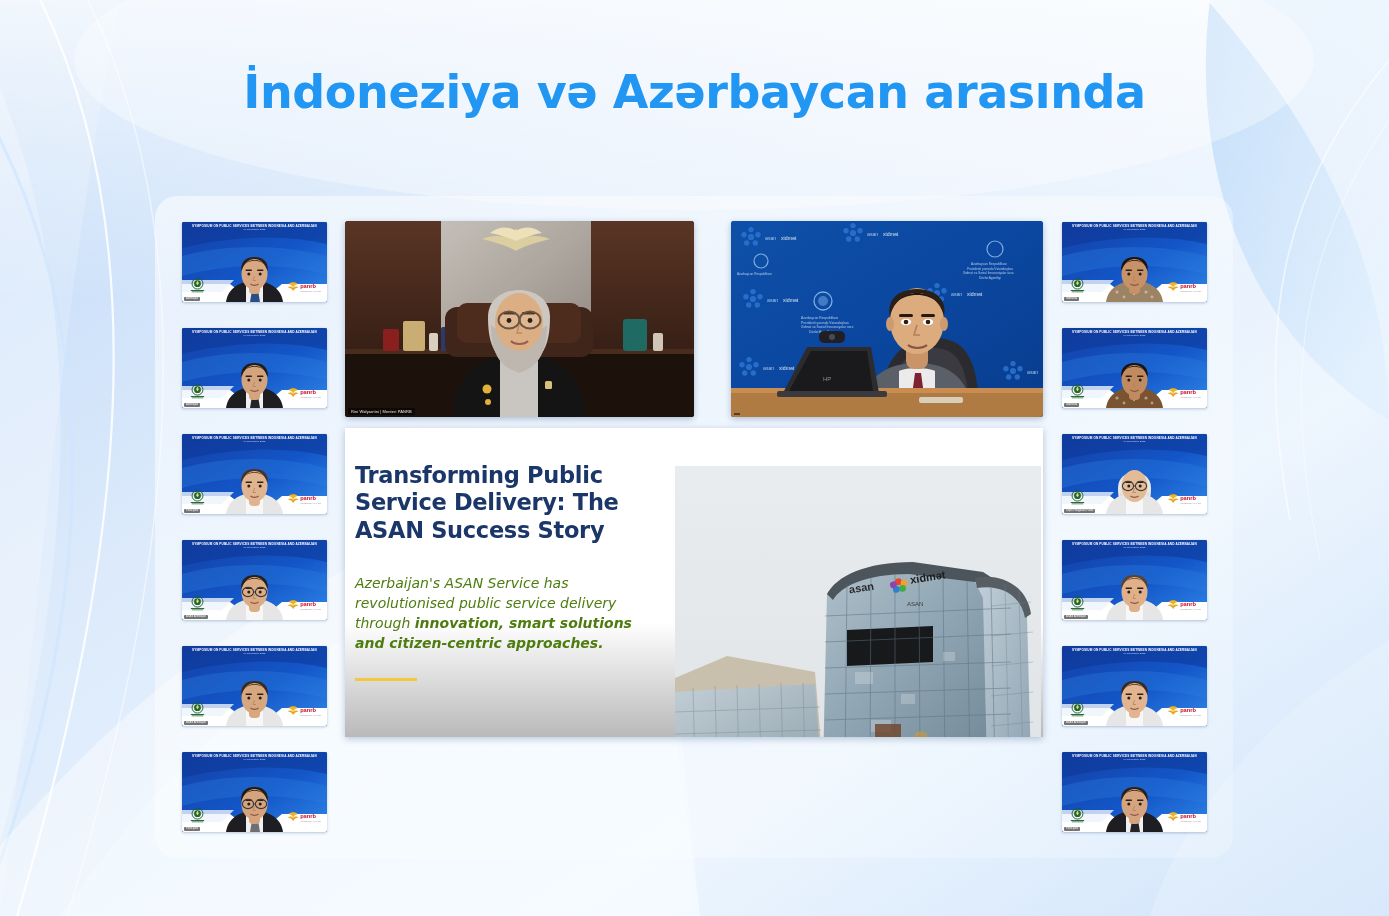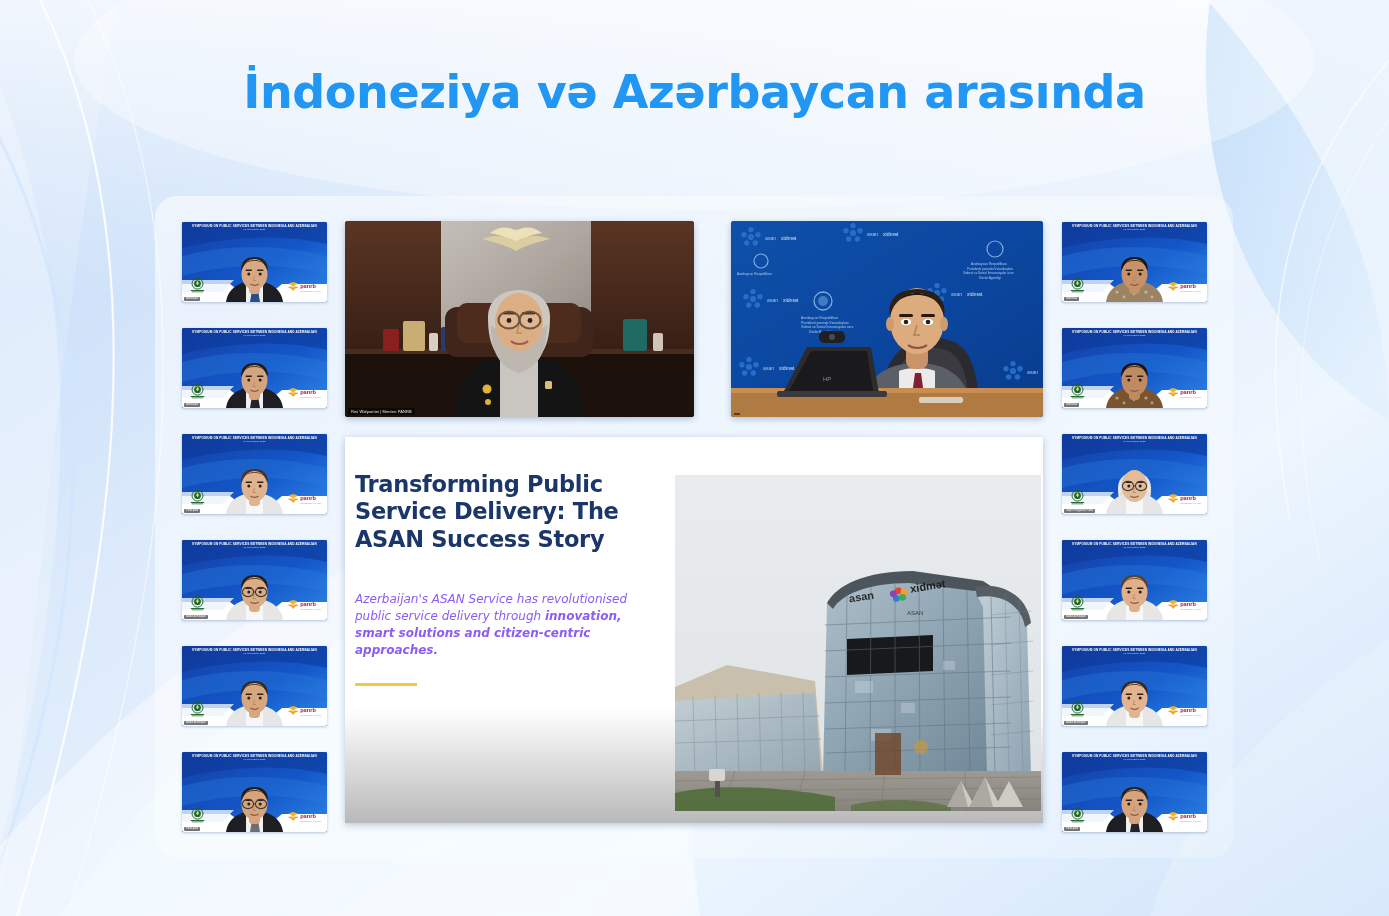--- a/index.html
+++ b/index.html
@@ -87,44 +87,44 @@
   #tile-official{ left:731px; top:221px; width:312px; height:196px; background:#0c4ea0; }
   .tile-name{
     position:absolute; left:3px; bottom:2px;
     background:rgba(0,0,0,.5); color:#e9e9e9;
     font-size:4px; padding:1px 3px; letter-spacing:.1px;
     white-space:nowrap; max-width:92%; overflow:hidden;
   }
 
   
   #shared-slide{
-    position:absolute; left:345px; top:437px;
-    width:698px; height:386px;
+    position:absolute; left:345px; top:428px;
+    width:698px; height:309px;
     background:#fff;
     box-shadow:0 2px 7px rgba(20,60,120,.28);
     overflow:hidden;
   }
   #slide-fade{
     position:absolute; left:0; right:0; bottom:0; height:130px;
     background:linear-gradient(180deg,rgba(255,255,255,0) 0%,#fff 12%,#b9b9b9 100%);
     z-index:1; pointer-events:none;
   }
   #slide-text{
     position:absolute; left:10px; top:34px; width:290px; z-index:2;
   }
   #slide-title{
     font-family:"DejaVu Sans", sans-serif;
     font-size:22.5px; font-weight:700; line-height:1.22;
     color:#1b3668; letter-spacing:-.3px;
   }
   #slide-sub{
-    margin-top:38px;
+    margin-top:30px;
     font-family:"DejaVu Sans", sans-serif;
     font-style:italic;
-    font-size:12px; line-height:1.42; color:#8b5cf6;
+    font-size:14px; line-height:1.42; color:#4d7c0f;
   }
   #slide-sub b{ font-weight:700; font-style:italic; }
   #slide-rule{
     margin-top:24px; width:62px; height:3px; background:#f2c93c;
   }
   #slide-photo{
     position:absolute; left:330px; top:38px; width:366px; height:336px;
     z-index:2; overflow:hidden; background:#cfd6db;
   }
   #slide-photo svg{ width:100%; height:100%; display:block; }

